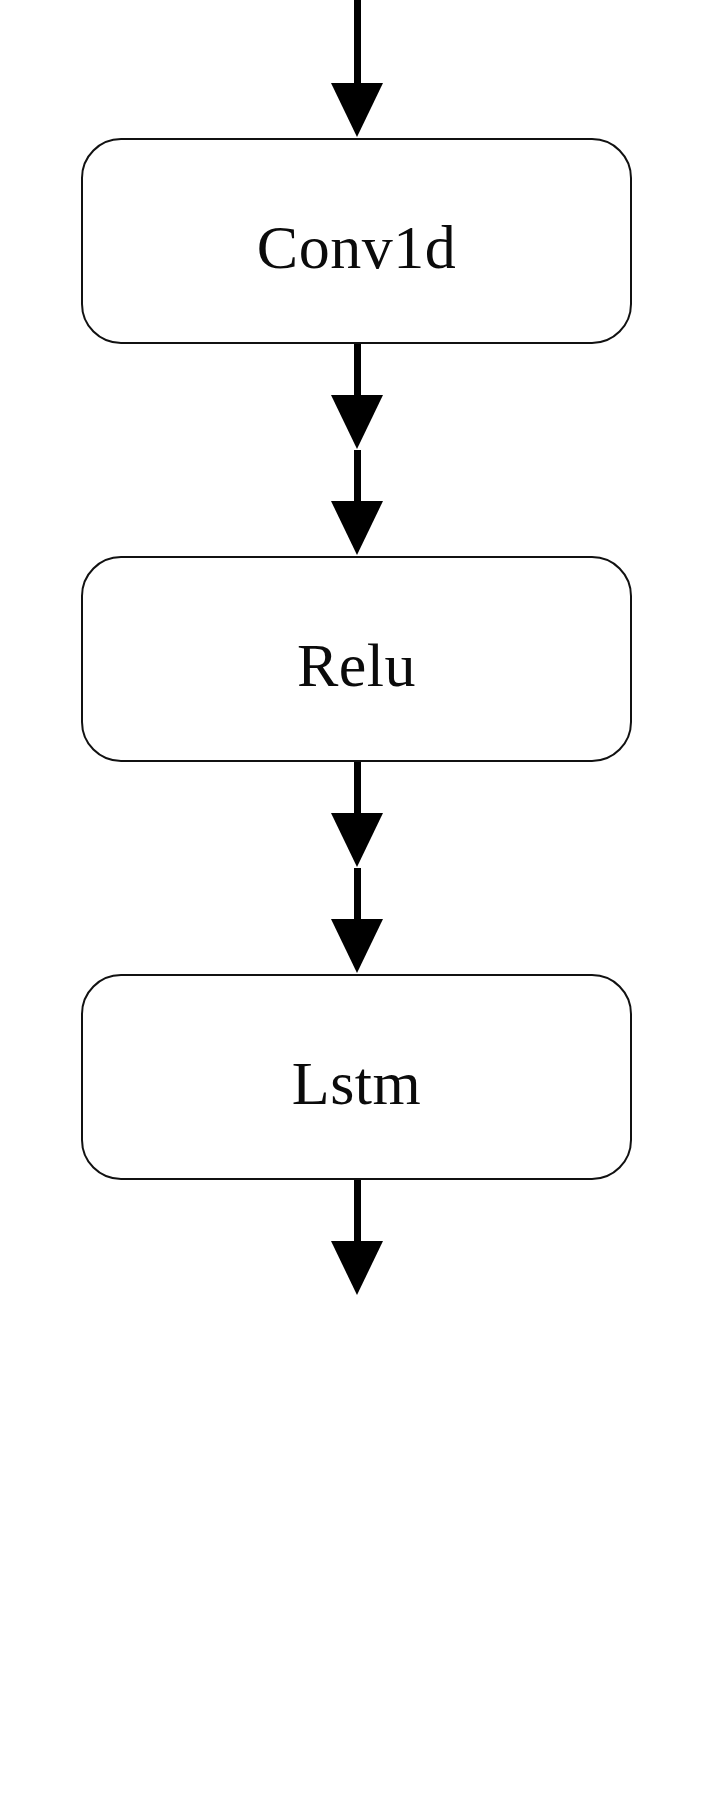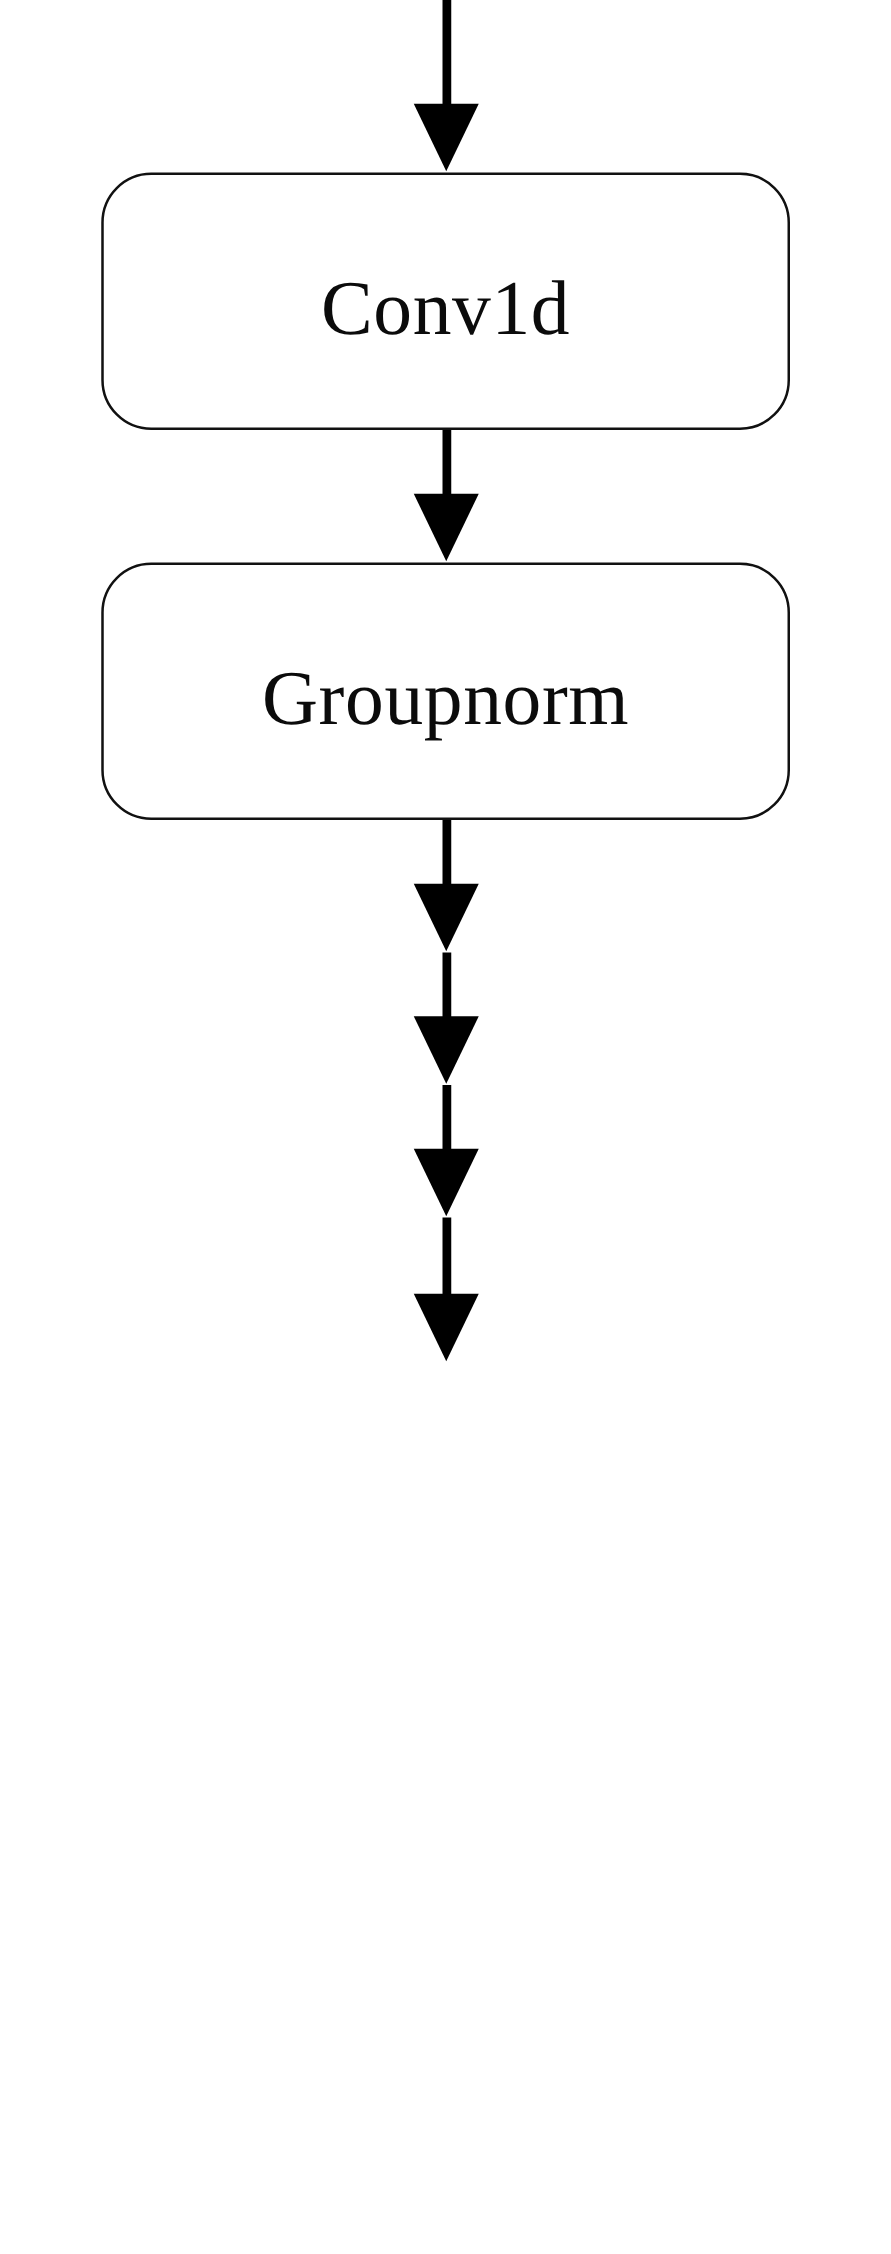--- a/index.html
+++ b/index.html
@@ -99,41 +99,44 @@
 
     <div class="node">
       <div class="node-label">Conv1d</div>
     </div>
 
     <div class="arrow a-mid">
       <div class="shaft"></div>
       <div class="head"></div>
     </div>
 
+
+    <div class="arrow a-mid">
+      <div class="shaft"></div>
+      <div class="head"></div>
+    </div>
+
     <div class="node">
-      <div class="node-label">Groupnorm</div>
+      <div class="node-label">Relu</div>
     </div>
 
     <div class="arrow a-mid">
       <div class="shaft"></div>
       <div class="head"></div>
     </div>
 
 
     <div class="arrow a-mid">
       <div class="shaft"></div>
       <div class="head"></div>
     </div>
 
-
-    <div class="arrow a-mid">
-      <div class="shaft"></div>
-      <div class="head"></div>
+    <div class="node">
+      <div class="node-label">Lstm</div>
     </div>
-
 
     <div class="arrow a-exit">
       <div class="shaft"></div>
       <div class="head"></div>
     </div>
 
   </div>
 </div>
 
 </body></html>

